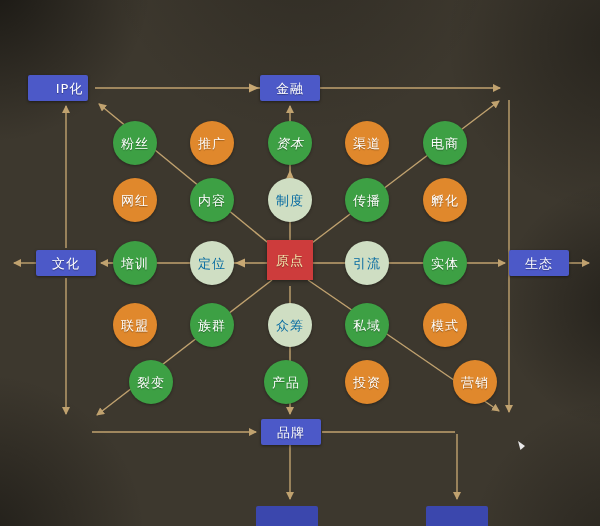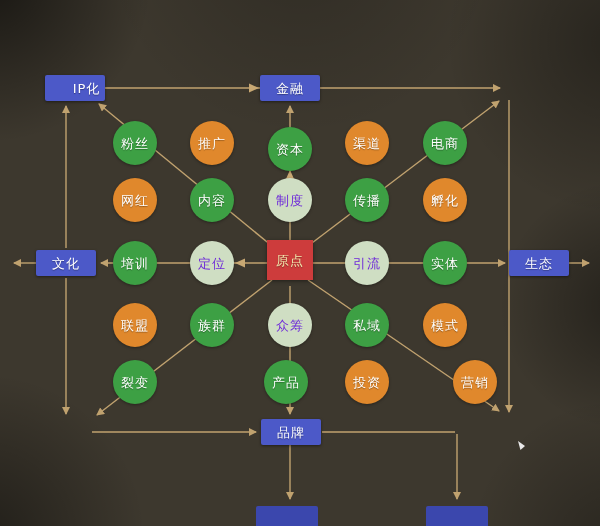--- a/index.html
+++ b/index.html
@@ -18,21 +18,21 @@
   }
   svg.connectors { position:absolute; left:0; top:0; }
   .node {
     position:absolute; display:flex; align-items:center; justify-content:center;
     color:#fff; font-size:13px; letter-spacing:1px; line-height:1;
     text-shadow:0 1px 1px rgba(0,0,0,.35);
   }
   .circle { width:44px; height:44px; border-radius:50%; box-shadow:0 1px 3px rgba(0,0,0,.35); }
   .green  { background:#3da044; }
   .orange { background:#e0882c; }
-  .light  { background:#cfdec3; color:#6d28d9; text-shadow:none;align-items:center; }
+  .light  { background:#cfdec3; color:#0369a1; text-shadow:none;align-items:center; }
   .rect   { width:60px; height:26px; background:#4c59c8; border-radius:2px; box-shadow:0 1px 3px rgba(0,0,0,.45); }
   .center-square { width:46px; height:40px; background:#cd3c3c; color:#f3ecb0; box-shadow:0 1px 4px rgba(0,0,0,.45); }
   .partial { width:62px; height:26px; background:#3b47ad; border-radius:2px; }
   .artifact {
     position:absolute; width:7px; height:9px; background:#e9e9e9;
     clip-path:polygon(0 0, 100% 55%, 35% 100%);
   }
 </style>
 </head>
 <body>
@@ -69,21 +69,21 @@
       <line x1="290" y1="445" x2="290" y2="499" marker-end="url(#ah)"></line>
     </g>
 
     <g fill="#c8a873">
       <polygon points="290,170 285.5,180 294.5,180"></polygon>
       <polygon points="235,263 245,258.5 245,267.5"></polygon>
       <polygon points="259,88 249,83.5 249,92.5"></polygon>
     </g>
   </svg>
 
-  <div class="node rect" style="left:45px;top:75px;padding-left:23px;">
+  <div class="node rect" style="left:28px;top:75px;padding-left:23px;">
       <span>IP化</span>
     </div>
   <div class="node rect" style="left:260px;top:75px;">
       <span>金融</span>
     </div>
   <div class="node rect" style="left:36px;top:250px;">
       <span>文化</span>
     </div>
   <div class="node rect" style="left:509px;top:250px;">
       <span>生态</span>
@@ -91,21 +91,21 @@
   <div class="node rect" style="left:261px;top:419px;">
       <span>品牌</span>
     </div>
 
   <div class="node circle green" style="left:113px;top:121px;">
       <span>粉丝</span>
     </div>
   <div class="node circle orange" style="left:190px;top:121px;">
       <span>推广</span>
     </div>
-  <div class="node circle green" style="left:268px;top:127px;">
+  <div class="node circle green" style="left:268px;top:121px;font-style:italic;">
       <span>资本</span>
     </div>
   <div class="node circle orange" style="left:345px;top:121px;">
       <span>渠道</span>
     </div>
   <div class="node circle orange" style="left:113px;top:178px;">
       <span>网红</span>
     </div>
 
   <div class="node circle green" style="left:423px;top:121px;">
@@ -149,21 +149,21 @@
   <div class="node circle light" style="left:268px;top:303px;">
       <span>众筹</span>
     </div>
   <div class="node circle green" style="left:345px;top:303px;">
       <span>私域</span>
     </div>
   <div class="node circle orange" style="left:423px;top:303px;">
       <span>模式</span>
     </div>
 
-  <div class="node circle green" style="left:113px;top:360px;">
+  <div class="node circle green" style="left:129px;top:360px;">
       <span>裂变</span>
     </div>
   <div class="node circle green" style="left:264px;top:360px;">
       <span>产品</span>
     </div>
   <div class="node circle orange" style="left:345px;top:360px;">
       <span>投资</span>
     </div>
   <div class="node circle orange" style="left:423px;top:360px;margin-left:30px;">
       <span>营销</span>

